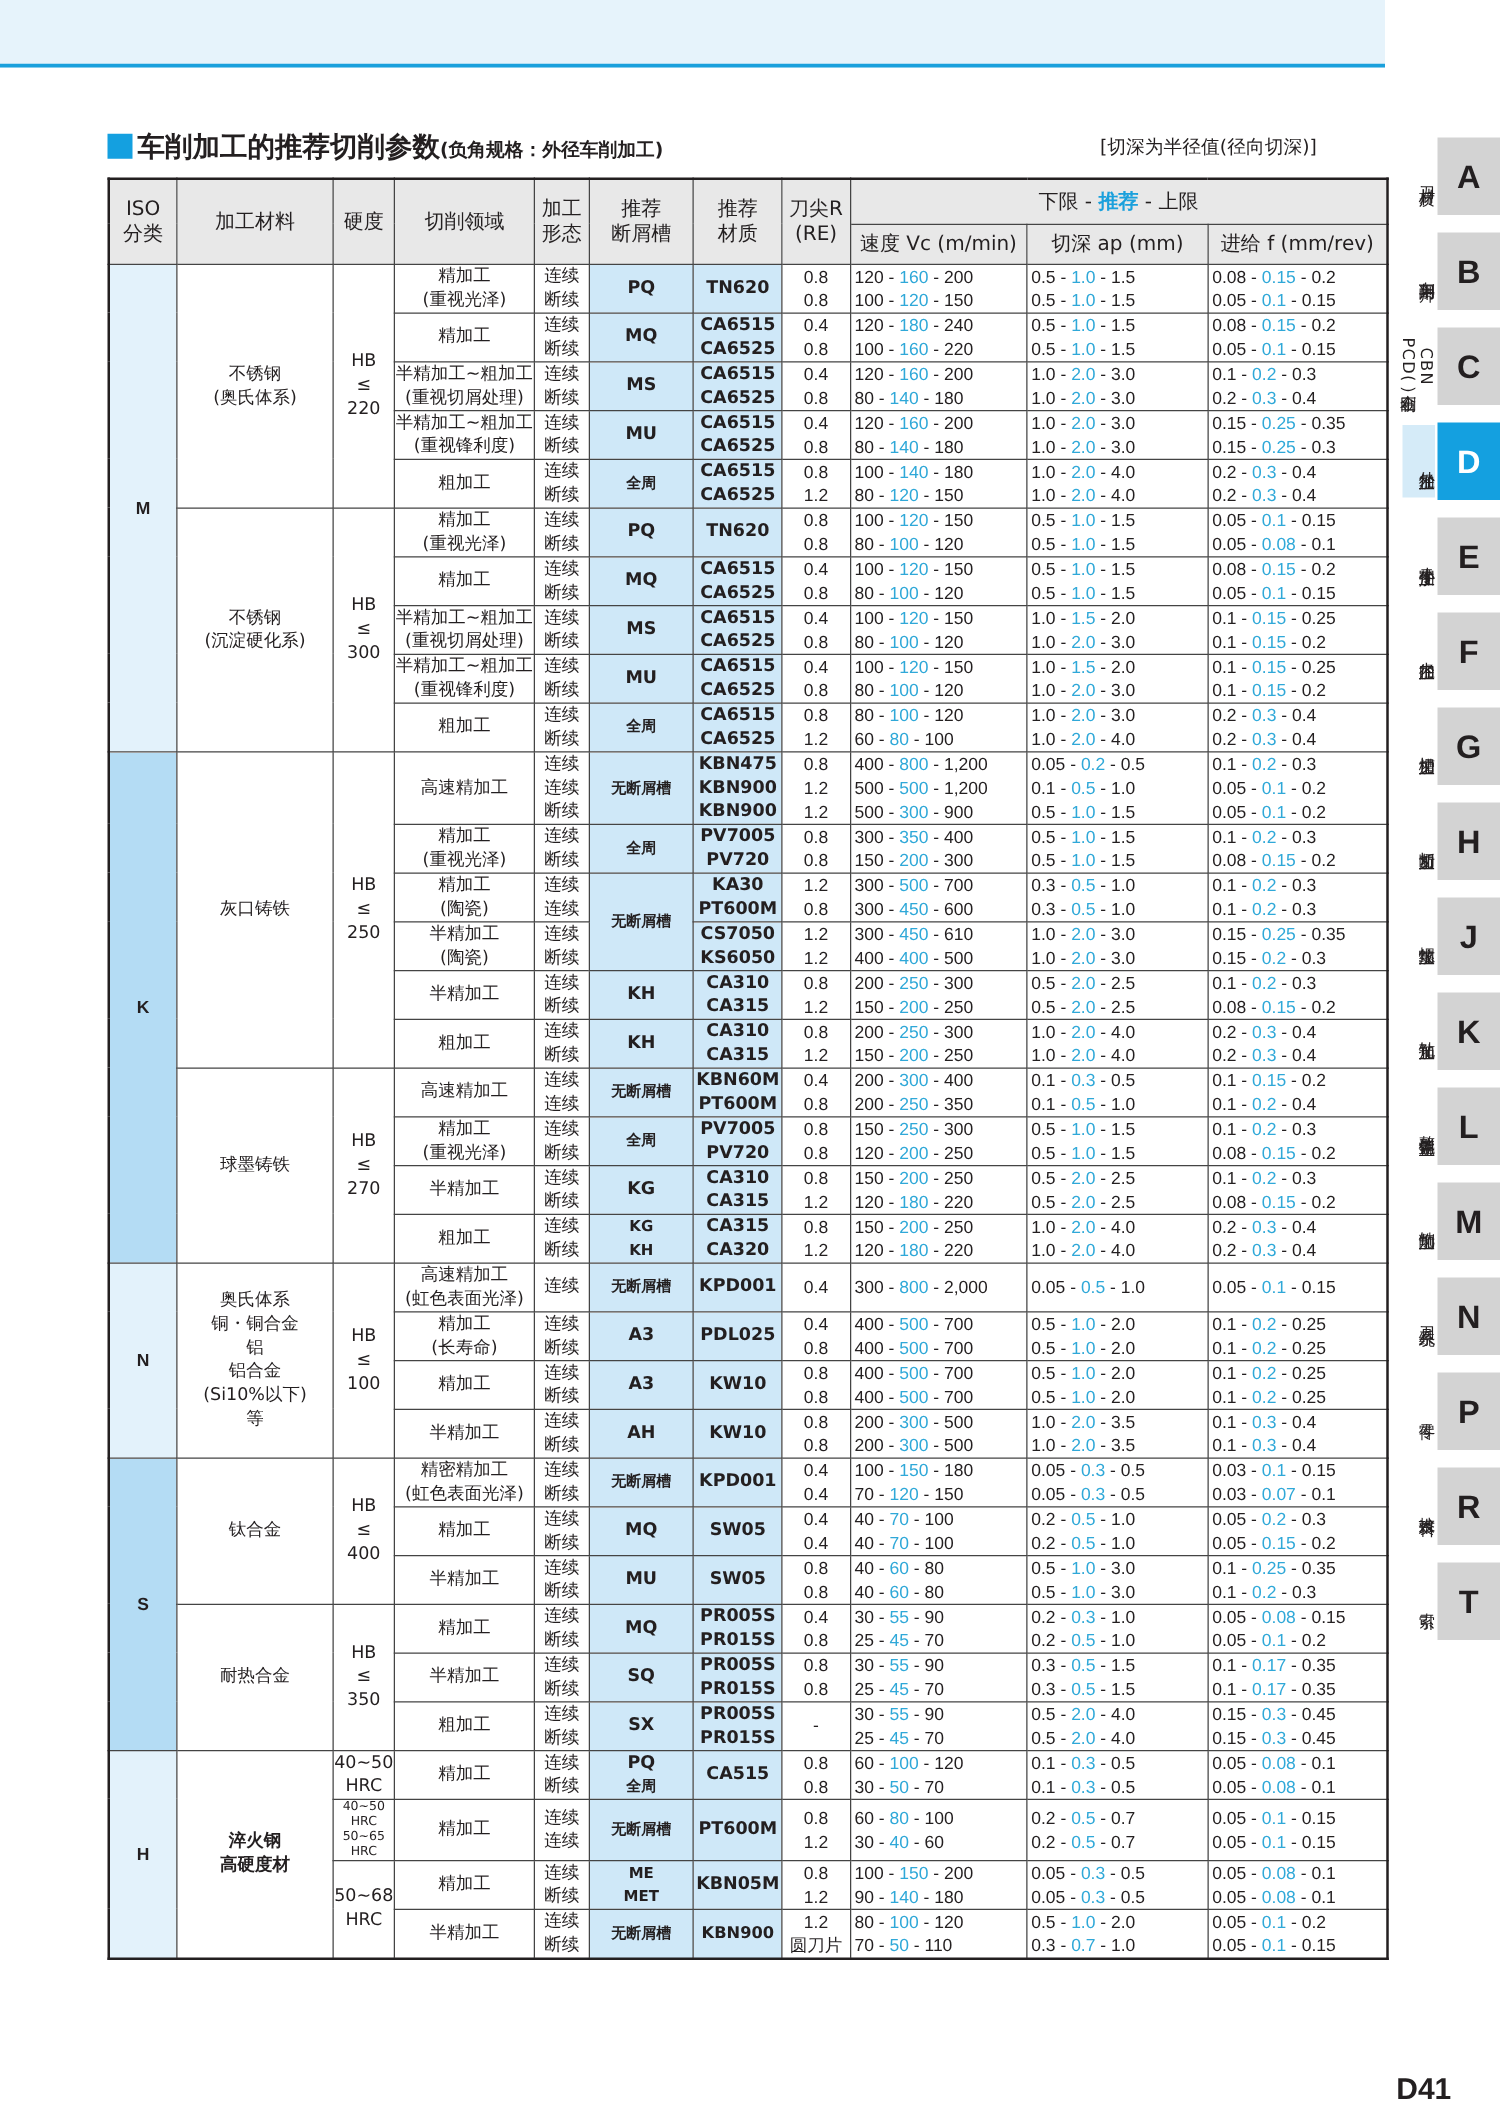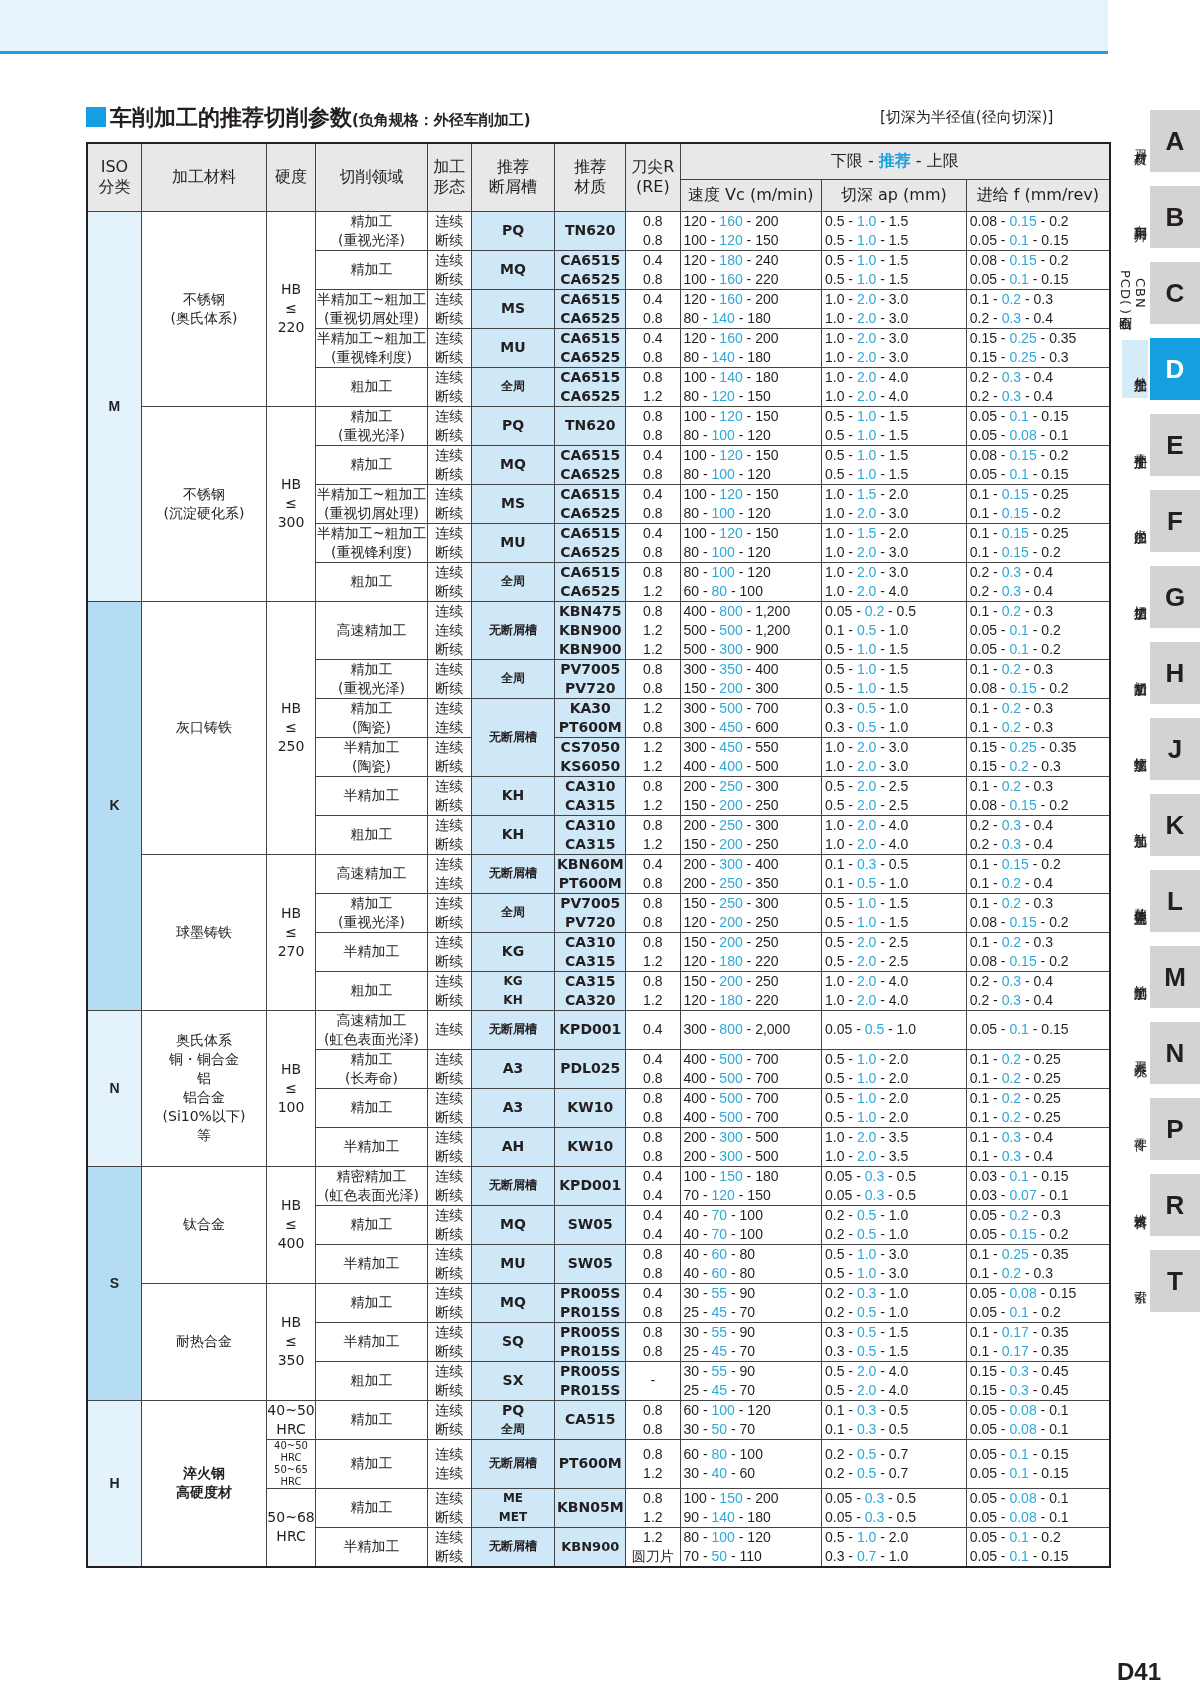--- a/index.html
+++ b/index.html
@@ -279,21 +279,21 @@
       </tr>
       <tr style="height: 38.2px;">
         <td class="cut" style="white-space: pre-line;">半精加工
 (陶瓷)</td>
         <td class="form" style="white-space: pre-line;">连续
 断续</td>
         <td class="grd" style="white-space: pre-line;">CS7050
 KS6050</td>
         <td class="num" style="white-space: pre-line;">1.2
 1.2</td>
-        <td class="rng" style="white-space: pre;"><span>300 - </span><span class="rec">450</span><span> - 550</span><br><span>400 - </span><span class="rec">400</span><span> - 500</span></td>
+        <td class="rng" style="white-space: pre;"><span>300 - </span><span class="rec">450</span><span> - 610</span><br><span>400 - </span><span class="rec">400</span><span> - 500</span></td>
         <td class="rng" style="white-space: pre;"><span>1.0 - </span><span class="rec">2.0</span><span> - 3.0</span><br><span>1.0 - </span><span class="rec">2.0</span><span> - 3.0</span></td>
         <td class="rng" style="white-space: pre;"><span>0.15 - </span><span class="rec">0.25</span><span> - 0.35</span><br><span>0.15 - </span><span class="rec">0.2</span><span> - 0.3</span></td>
       </tr>
       <tr style="height: 38.2px;">
         <td class="cut" style="white-space: pre-line;">半精加工</td>
         <td class="form" style="white-space: pre-line;">连续
 断续</td>
         <td class="brk" style="white-space: pre-line;">KH</td>
         <td class="grd" style="white-space: pre-line;">CA310
 CA315</td>

